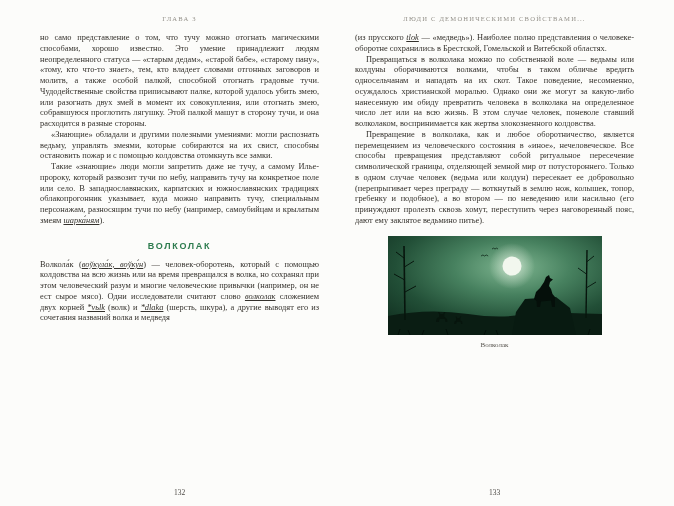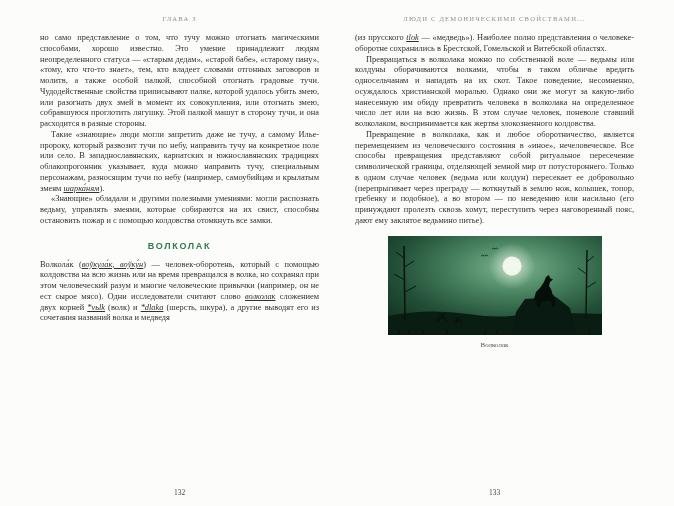--- a/index.html
+++ b/index.html
@@ -83,22 +83,22 @@
 </style>
 </head>
 <body>
 
 <div class="spread">
 
   <div class="page page-left">
     <div class="running-head">ГЛАВА 3</div>
     <div class="page-body">
       <p class="para no-indent">но само представление о том, что тучу можно отогнать магическими способами, хорошо известно. Это умение принадлежит людям неопределенного статуса — «старым дедам», «старой бабе», «старому пану», «тому, кто что-то знает», тем, кто владеет словами отгонных заговоров и молитв, а также особой палкой, способной отогнать градовые тучи. Чудодейственные свойства приписывают палке, которой удалось убить змею, или разогнать двух змей в момент их совокупления, или отогнать змею, собравшуюся проглотить лягушку. Этой палкой машут в сторону тучи, и она расходится в разные стороны.</p>
+      <p class="para">«Знающие» обладали и другими полезными умениями: могли распознать ведьму, управлять змеями, которые собираются на их свист, способны остановить пожар и с помощью колдовства отомкнуть все замки.</p>
       <p class="para">Такие «знающие» люди могли запретить даже не тучу, а самому Илье-пророку, который развозит тучи по небу, направить тучу на конкретное поле или село. В западнославянских, карпатских и южнославянских традициях облакопрогонник указывает, куда можно направить тучу, специальным персонажам, разносящим тучи по небу (например, самоубийцам и крылатым змеям <i>шарка́ням</i>).</p>
-      <p class="para">«Знающие» обладали и другими полезными умениями: могли распознать ведьму, управлять змеями, которые собираются на их свист, способны остановить пожар и с помощью колдовства отомкнуть все замки.</p>
       <h2 class="section-heading">ВОЛКОЛАК</h2>
       <p class="para no-indent"><b>Волкола́к</b> (<i>воўкула́к, воўку́н</i>) — человек-оборотень, который с помощью колдовства на всю жизнь или на время превращался в волка, но сохранял при этом человеческий разум и многие человеческие привычки (например, он не ест сырое мясо). Одни исследователи считают слово <i>волколак</i> сложением двух корней <i>*vьlk</i> (волк) и <i>*dlaka</i> (шерсть, шкура), а другие выводят его из сочетания названий волка и медведя</p>
     </div>
     <div class="folio">132</div>
   </div>
 
   <div class="page page-right">
     <div class="running-head">ЛЮДИ С ДЕМОНИЧЕСКИМИ СВОЙСТВАМИ...</div>
     <div class="page-body">
       <p class="para no-indent">(из прусского <i>tlok</i> — «медведь»). Наиболее полно представления о человеке-оборотне сохранились в Брестской, Гомельской и Витебской областях.</p>

